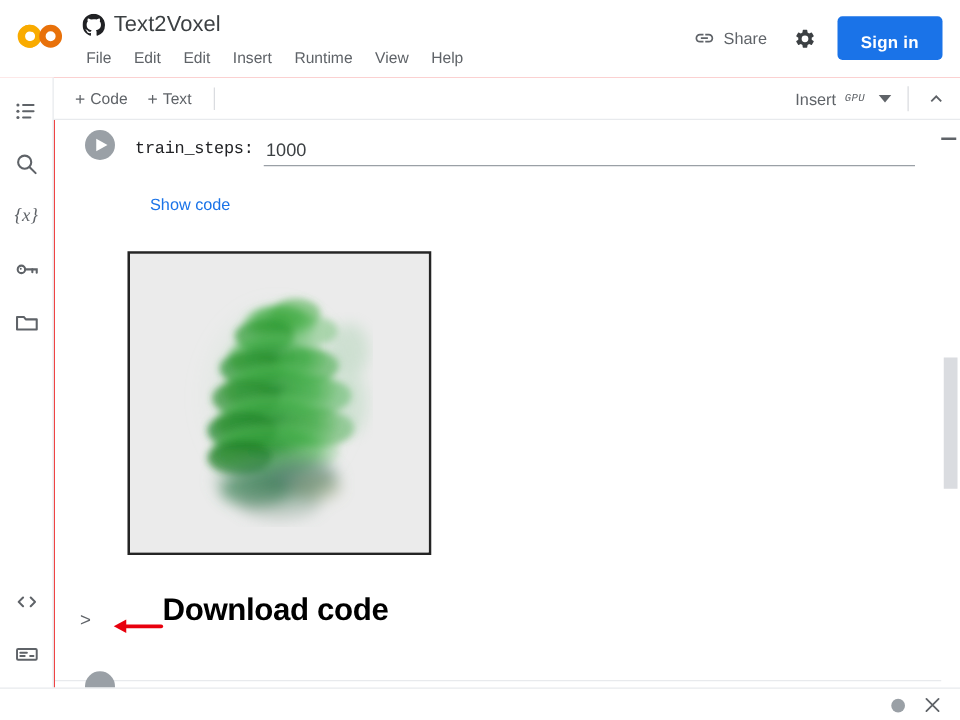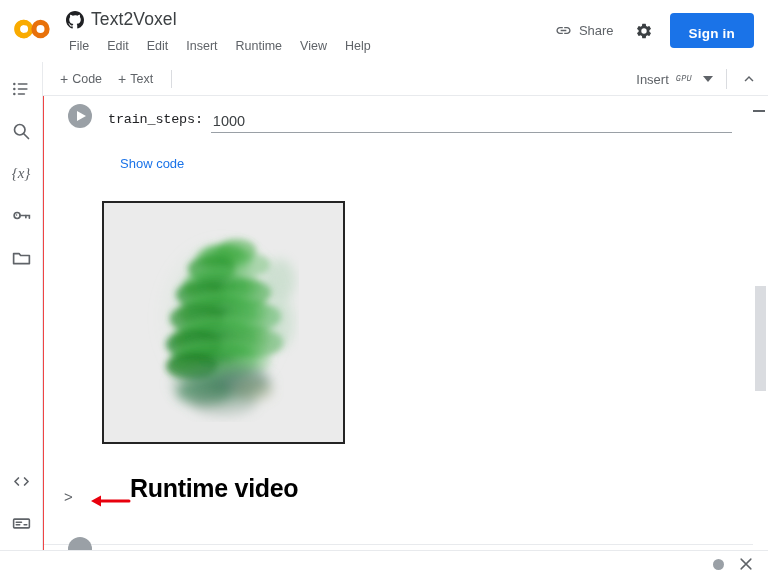--- a/index.html
+++ b/index.html
@@ -461,21 +461,21 @@
     </div>
 
     <div class="md-section">
       <span class="md-chevron">&gt;</span>
       <span class="md-arrow">
         <svg width="42" height="16" viewBox="0 0 42 16" aria-hidden="true">
           <path d="M40 8 H9" stroke="#e8000d" stroke-width="3" stroke-linecap="round"></path>
           <path d="M2 8 L12 2.6 L12 13.4 Z" fill="#e8000d"></path>
         </svg>
       </span>
-      <span class="md-heading">Runtime video</span>
+      <span class="md-heading">Download code</span>
     </div>
 
     <div class="next-cell">
       <div class="next-run"></div>
     </div>
   </div>
 
   <div class="scroll-track">
     <div class="scroll-tick"></div>
     <div class="scroll-thumb"></div>

